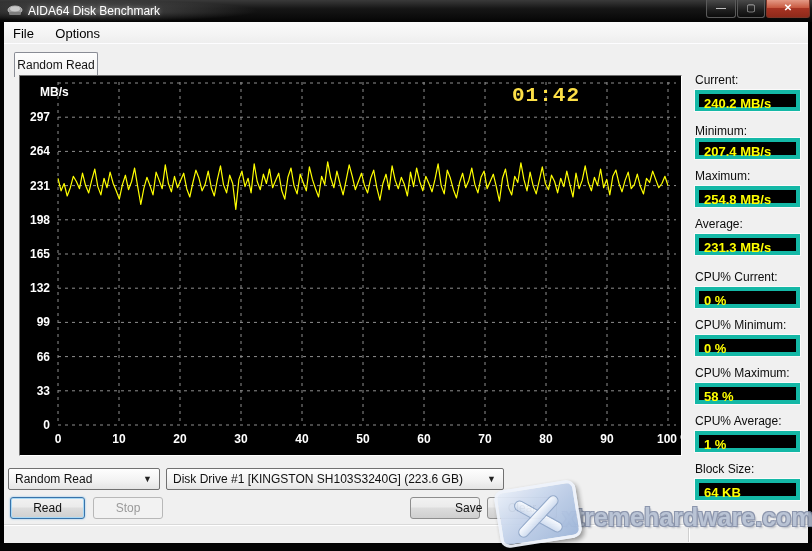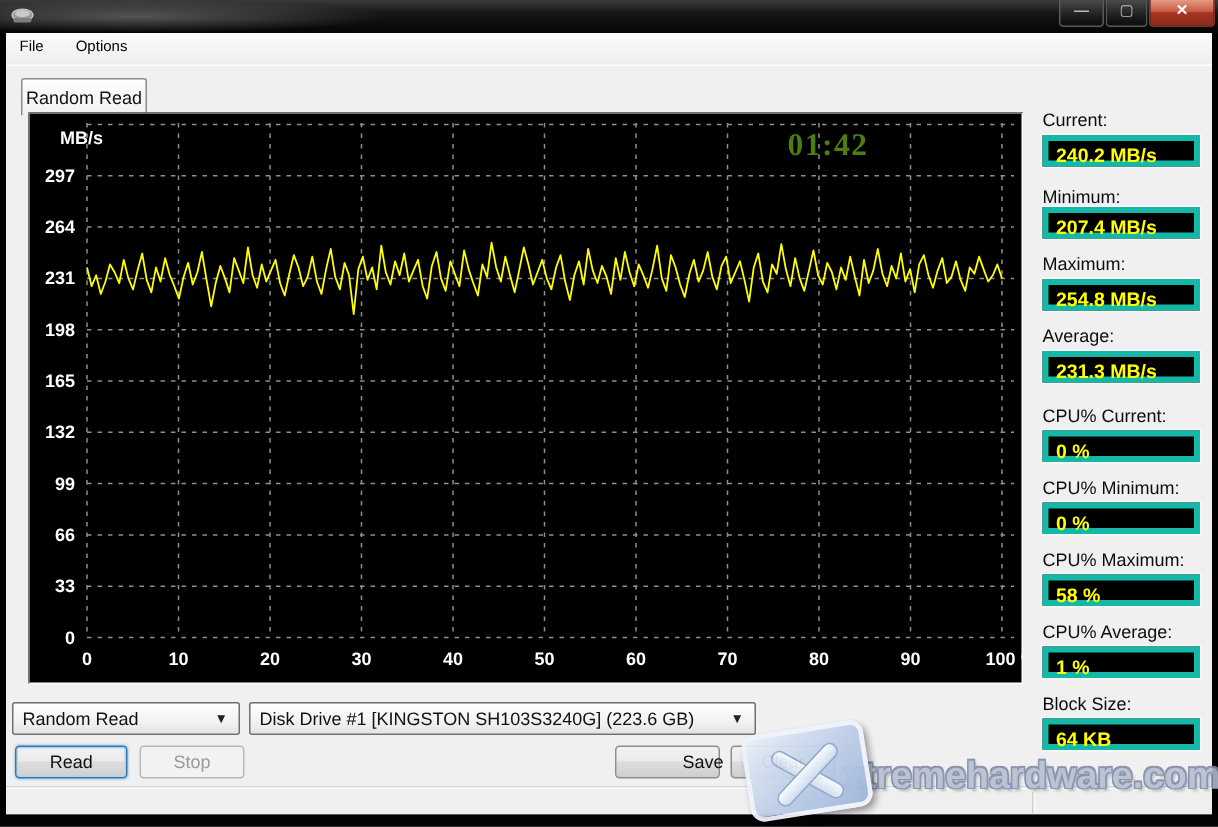--- a/index.html
+++ b/index.html
@@ -21,34 +21,34 @@
   .btn-min { left:706px; width:30px; }
   .btn-max { left:737px; width:28px; color:#bdbdbd; }
   .btn-close { left:766px; width:44px;
     background:linear-gradient(180deg,#e49a86 0%,#c85a41 45%,#a63322 50%,#8f2a1b 100%);
     border-color:#7d3527; color:#fff; font-weight:bold; }
 
   
   .client { position:absolute; left:4px; top:22px; width:804px; height:521px; background:#f0f0f0; }
   .menubar { position:absolute; left:4px; top:22px; width:804px; height:22px;
     background:linear-gradient(180deg,#fbfbfb,#eeeeee); border-bottom:1px solid #fdfdff; }
-  .menu-item { display:inline-block; padding:4px 9px 0 9px; height:22px; font-size:10px; color:#000; cursor:default; }
+  .menu-item { display:inline-block; padding:4px 9px 0 9px; height:22px; font-size:13px; color:#000; cursor:default; }
 
   
   .tab { position:absolute; left:14px; top:52px; width:84px; height:25px;
     background:linear-gradient(180deg,#fdfdfd,#f1f1f1);
     border:1px solid #898c95; border-bottom:none; border-radius:2px 2px 0 0;
     text-align:center; line-height:24px; font-size:12px; }
 
   
   .chart-box { position:absolute; left:19px; top:75px; width:663px; height:381px; background:#000;
     border:1px solid; border-color:#6f6f6f #ffffff #ffffff #6f6f6f; }
   .chart-unit { position:absolute; left:28px; top:85px; color:#fff; font-weight:bold; font-size:12px;padding-left:12px; }
-  .chart-timer { position:absolute; left:512px; top:84px; width:80px; text-align:center;
-    color:#4d7c0f; font-family:Liberation Serif, serif; font-weight:bold; font-size:21px; letter-spacing:1px; }
+  .chart-timer { position:absolute; left:512px; top:84px; width:80px; 
+    color:#fde047; font-family:Liberation Mono, monospace; font-weight:bold; font-size:21px; letter-spacing:1px; }
   .axis { font:bold 12px "Liberation Sans", sans-serif; }
 
   
   .stat-label { position:absolute; left:695px; width:110px; height:15px; font-size:12px; color:#0c0c0c; }
   .stat-value { position:absolute; left:695px; width:105px; height:21px; background:#000;
     border:4px solid #14b8a6; box-shadow:0 0 0 1px #fafafa;
     color:#ffff00; font-weight:bold; font-size:13px; line-height:19px; padding-left:5px; }
 
   
   .combo { position:absolute; height:22px; background:linear-gradient(180deg,#fefefe 0%,#f2f2f2 60%,#e4e4e4 100%);
@@ -92,20 +92,21 @@
 
 <div id="app">
 
   <div class="titlebar">
     <div class="title-glow"></div>
     <svg class="app-icon" viewBox="0 0 16 12">
       <ellipse cx="8" cy="5" rx="7" ry="4" fill="#9a9a9a" stroke="#cfcfcf" stroke-width="0.8"></ellipse>
       <ellipse cx="8" cy="4" rx="5" ry="2.4" fill="#c9c9c9"></ellipse>
       <rect x="2" y="7" width="12" height="3" rx="1.2" fill="#7d7d7d"></rect>
     </svg>
+    <div class="title-text">AIDA64 Disk Benchmark</div>
     <div class="caption-btn btn-min">—</div>
     <div class="caption-btn btn-max">▢</div>
     <div class="caption-btn btn-close">✕</div>
   </div>
 
   <div class="client"></div>
 
   <div class="menubar">
     <span class="menu-item">File</span>
     <span class="menu-item">Options</span>

